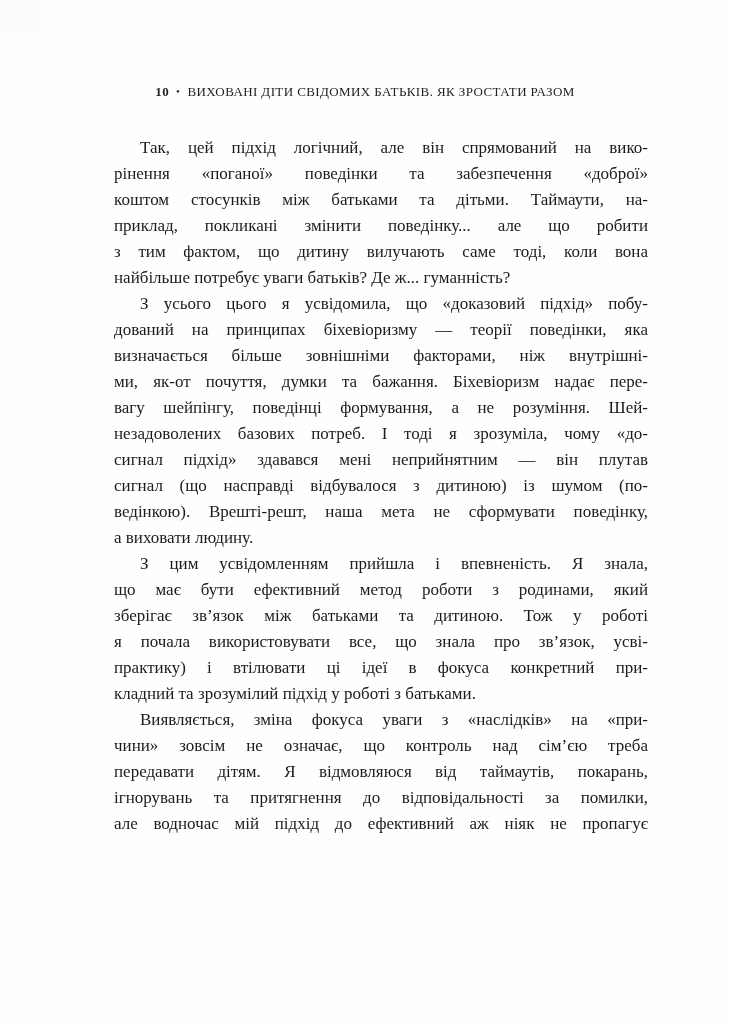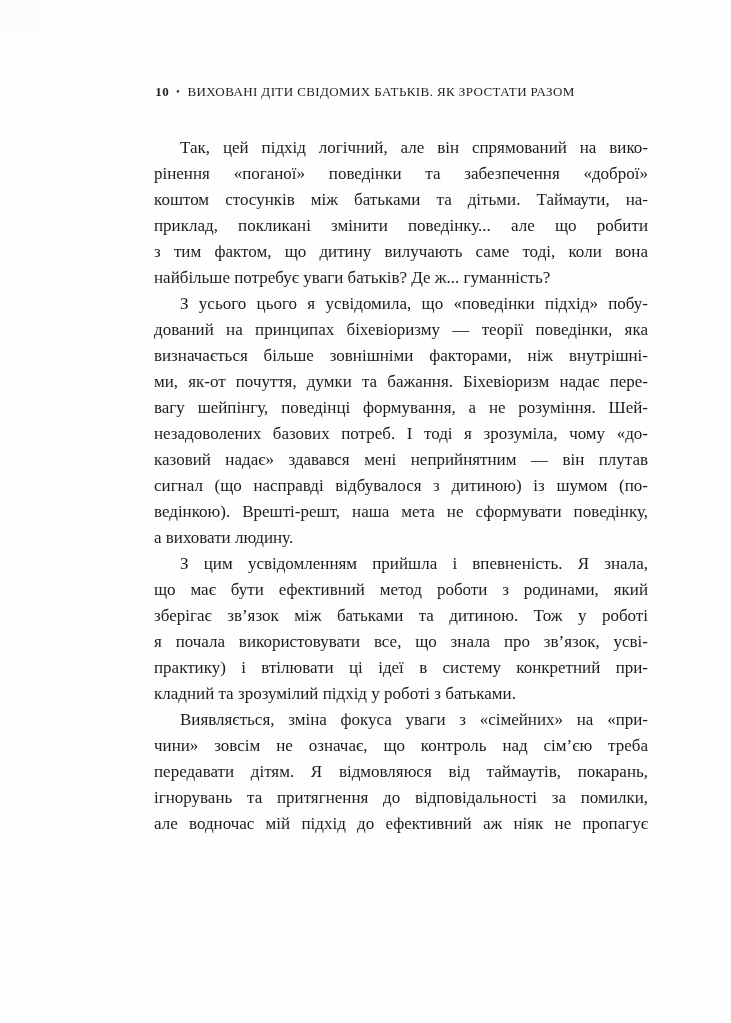--- a/index.html
+++ b/index.html
@@ -50,21 +50,20 @@
     width: 534px;
   }
   .line {
     font-size: 17px;
     line-height: 26px;
     height: 26px;
     text-align: justify;
     text-align-last: justify;
     white-space: normal;
     overflow: hidden;
-    margin-left: 40px;
   }
   .line.indent {
     text-indent: 26px;
   }
   .line.end {
     text-align-last: left;
   }
 </style>
 </head>
 <body>
@@ -76,35 +75,35 @@
     <span class="pagenum">10</span><span class="sep">•</span><span class="title">ВИХОВАНІ ДІТИ СВІДОМИХ БАТЬКІВ. ЯК ЗРОСТАТИ РАЗОМ</span>
   </div>
 
   <div class="page-body">
       <div class="line indent">Так, цей підхід логічний, але він спрямований на вико-</div>
       <div class="line">рінення «поганої» поведінки та забезпечення «доброї»</div>
       <div class="line">коштом стосунків між батьками та дітьми. Таймаути, на-</div>
       <div class="line">приклад, покликані змінити поведінку... але що робити</div>
       <div class="line">з тим фактом, що дитину вилучають саме тоді, коли вона</div>
       <div class="line end">найбільше потребує уваги батьків? Де ж... гуманність?</div>
-      <div class="line indent">З усього цього я усвідомила, що «поведінки підхід» побу-</div>
+      <div class="line indent">З усього цього я усвідомила, що «доказовий підхід» побу-</div>
       <div class="line">дований на принципах біхевіоризму — теорії поведінки, яка</div>
       <div class="line">визначається більше зовнішніми факторами, ніж внутрішні-</div>
       <div class="line">ми, як-от почуття, думки та бажання. Біхевіоризм надає пере-</div>
       <div class="line">вагу шейпінгу, поведінці формування, а не розуміння. Шей-</div>
       <div class="line">незадоволених базових потреб. І тоді я зрозуміла, чому «до-</div>
-      <div class="line">казовий надає» здавався мені неприйнятним — він плутав</div>
+      <div class="line">сигнал підхід» здавався мені неприйнятним — він плутав</div>
       <div class="line">сигнал (що насправді відбувалося з дитиною) із шумом (по-</div>
       <div class="line">ведінкою). Врешті-решт, наша мета не сформувати поведінку,</div>
       <div class="line end">а виховати людину.</div>
       <div class="line indent">З цим усвідомленням прийшла і впевненість. Я знала,</div>
       <div class="line">що має бути ефективний метод роботи з родинами, який</div>
       <div class="line">зберігає зв’язок між батьками та дитиною. Тож у роботі</div>
       <div class="line">я почала використовувати все, що знала про зв’язок, усві-</div>
-      <div class="line">практику) і втілювати ці ідеї в систему конкретний при-</div>
+      <div class="line">практику) і втілювати ці ідеї в фокуса конкретний при-</div>
       <div class="line end">кладний та зрозумілий підхід у роботі з батьками.</div>
-      <div class="line indent">Виявляється, зміна фокуса уваги з «сімейних» на «при-</div>
+      <div class="line indent">Виявляється, зміна фокуса уваги з «наслідків» на «при-</div>
       <div class="line">чини» зовсім не означає, що контроль над сім’єю треба</div>
       <div class="line">передавати дітям. Я відмовляюся від таймаутів, покарань,</div>
       <div class="line">ігнорувань та притягнення до відповідальності за помилки,</div>
       <div class="line">але водночас мій підхід до ефективний аж ніяк не пропагує</div>
     </div>
 </div>
 
 </body></html>

